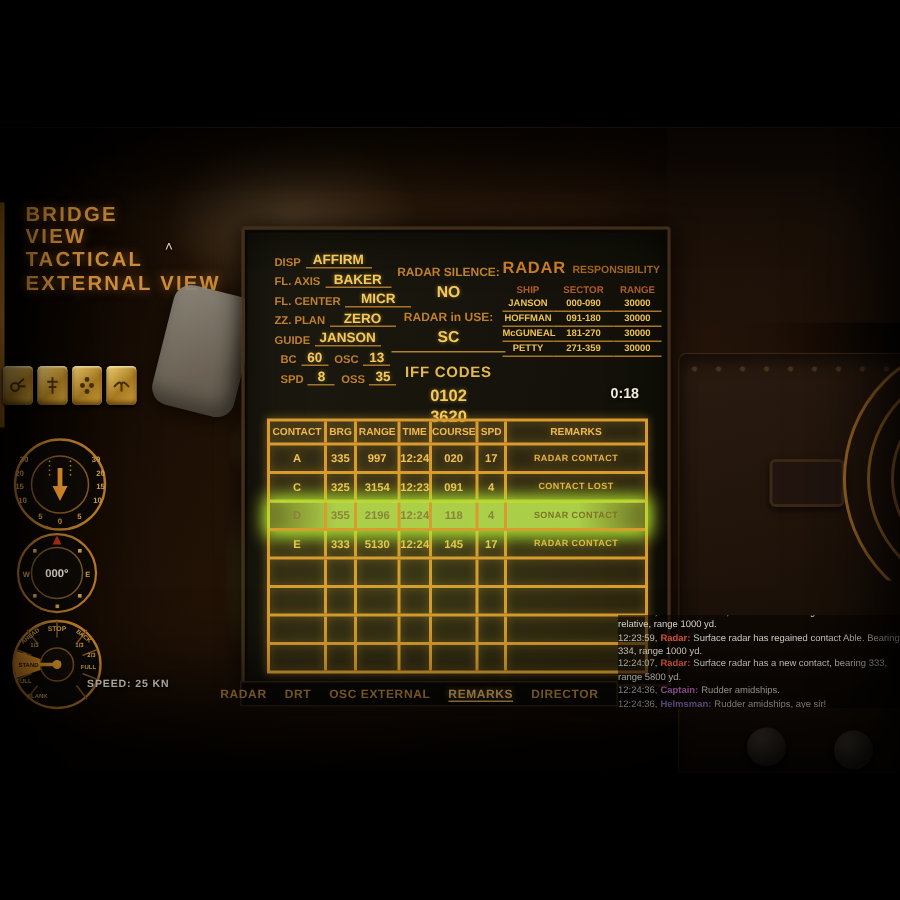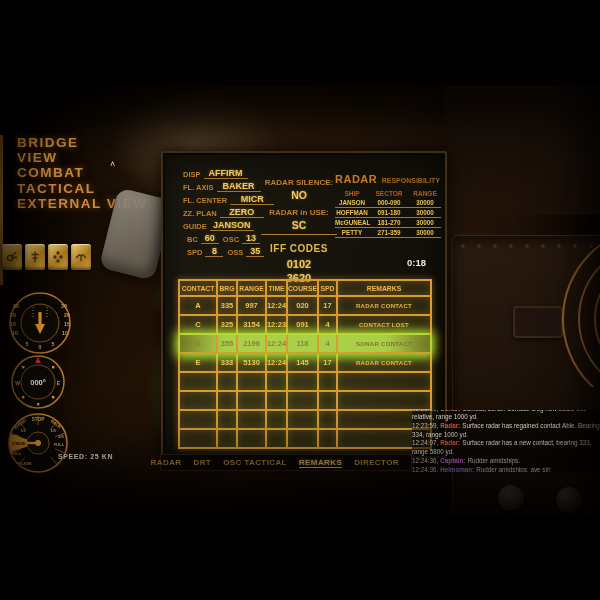--- a/index.html
+++ b/index.html
@@ -127,21 +127,20 @@
 </head>
 <body>
 
 <div class="stage">
   <div class="scene">
 
     <div class="accent"></div>
     <nav class="menu">
       <div class="mi">BRIDGE</div>
       <div class="mi">VIEW</div>
-      <div class="mi">COMBAT</div>
       <div class="mi">TACTICAL</div>
       <div class="mi">EXTERNAL VIEW</div>
     </nav>
     <div class="cursor">˄</div>
 
     <div class="btnrow">
       <div class="gbtn">
         <svg width="14" height="14" viewBox="0 0 14 14">
             <circle cx="5" cy="8" r="2.6"></circle>
             <path d="M7.5 7.5 H12 M7 6 L11 2.5"></path>
@@ -417,21 +416,21 @@
             <div class="td"></div>
             <div class="td"></div>
             <div class="td"></div>
           </div>
       </div>
     </div>
 
     <div class="tabbar">
       <div class="tab">RADAR</div>
       <div class="tab">DRT</div>
-      <div class="tab">OSC TACTICAL</div>
+      <div class="tab">OSC EXTERNAL</div>
       <div class="tab active">REMARKS</div>
       <div class="tab">DIRECTOR</div>
     </div>
 
     <div class="log">
       <div class="login">
         <div class="ll">
           <span class="t">12:23:50,</span><span class="s" style="color: rgb(208, 128, 64);">Sonar:</span><span>Combat, sonar. Contact. Dog now bears 000 relative, range 1000 yd.</span>
         </div>
         <div class="ll">

